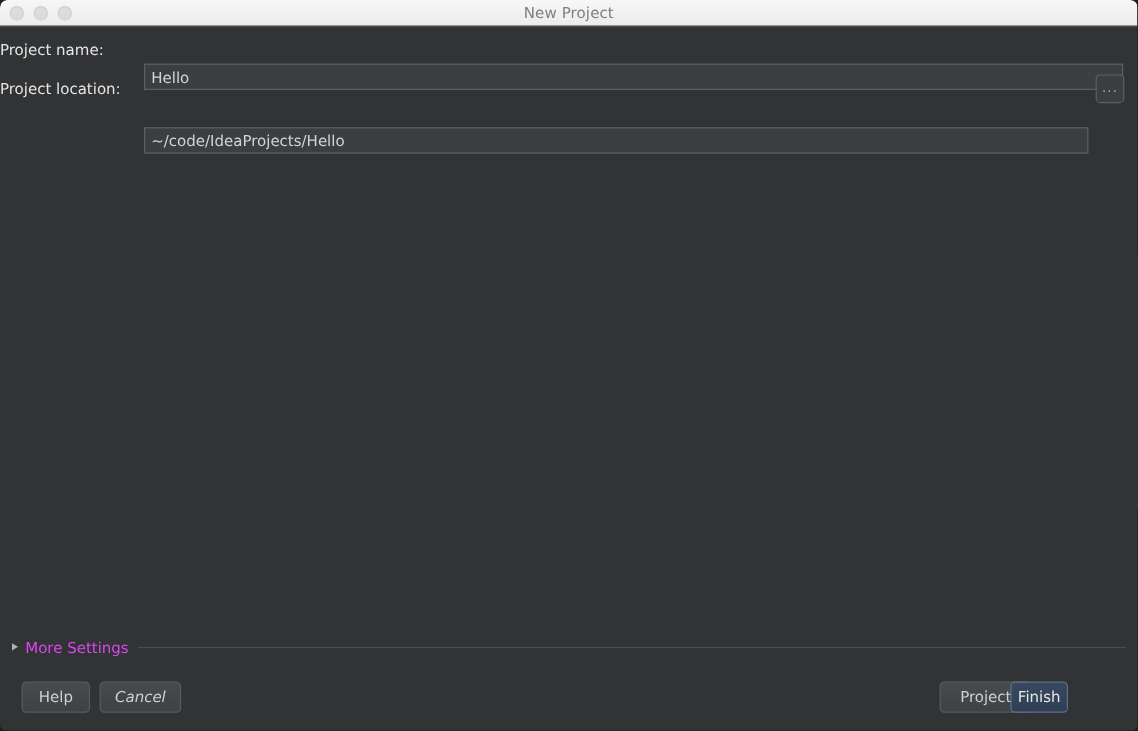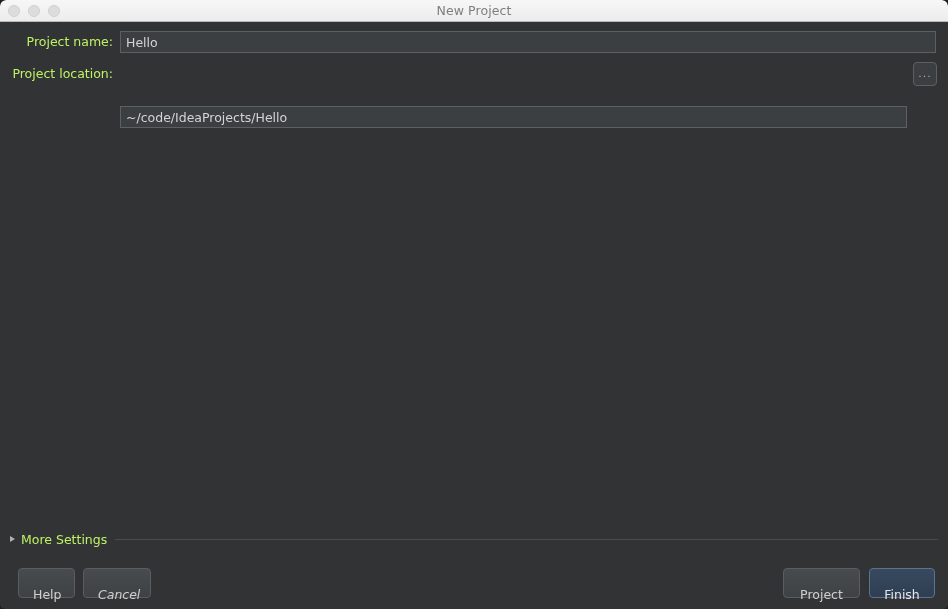--- a/index.html
+++ b/index.html
@@ -77,43 +77,42 @@
   }
   .row.second { margin-top: 6px; }
 
   .field-label {
     position: absolute;
     left: 0;
     top: 0;
     width: 113px;
     height: 22px;
     line-height: 22px;
-    text-align: right;
-    font-size: 12.5px;
-    color: #bef264;
+    font-size: 12.5px;
+    color: #e5e5e5;
   }
 
   .textfield {
     position: absolute;
     top: 0;
     left: 120px;
     height: 22px;
     background: #3c3f41;
     border: 1px solid #5e6060;
     box-sizing: border-box;
     color: #d4d4d4;
     font-size: 12.5px;
     line-height: 20px;
     padding: 0 5px;
     white-space: nowrap;
     overflow: hidden;
     outline: none;
     font-family: inherit;
   }
-  #project-name-input { width: 816px; }
+  #project-name-input { width: 816px; margin-top: 22px; }
   #project-location-input { width: 787px; margin-top: 43px; }
 
   .browse-button {
     position: absolute;
     top: -1px;
     left: 913px;
     width: 24px;
     height: 24px;
     background: #3c3f41;
     border: 1px solid #5e6060;
@@ -144,21 +143,21 @@
   .disclosure-triangle {
     width: 0;
     height: 0;
     border-left: 5px solid #b0b0b0;
     border-top: 3.5px solid transparent;
     border-bottom: 3.5px solid transparent;
     flex: 0 0 auto;
   }
   .more-settings-label {
     font-size: 12.5px;
-    color: #bef264;
+    color: #d946ef;
     white-space: nowrap;
     flex: 0 0 auto;
   }
   .sep-line {
     flex: 1 1 auto;
     height: 1px;
     background: #4a4d4f;
     margin-left: 2px;
   }
 
@@ -168,32 +167,32 @@
     height: 26px;
     background: linear-gradient(to bottom, #484b4d 0%, #3f4244 100%);
     border: 1px solid #5a5d5f;
     border-radius: 4px;
     box-sizing: border-box;
     color: #cfcfcf;
     font-size: 12.5px;
     line-height: 24px;
     text-align: center;
     cursor: default;
-    padding: 14px;
+    padding: 0;
     font-family: inherit;
   }
   .btn.default {
     background: linear-gradient(to bottom, #38495f 0%, #2f3e52 100%);
     border: 1px solid #5b7391;
     color: #e6e6e6;
   }
   #help-button     { left: 18px;  top: 568px; width: 57px; }
   #cancel-button   { left: 83px;  top: 568px; width: 68px; font-style: italic; }
   #previous-button { left: 783px; top: 568px; width: 77px; }
-  #finish-button   { left: 869px; top: 568px; width: 66px; }
+  #finish-button   { left: 842px; top: 568px; width: 48px; }
 </style>
 </head>
 <body>
 
 <div class="window">
 
   <div class="titlebar">
     <div class="traffic">
       <span class="light"></span>
       <span class="light"></span>

